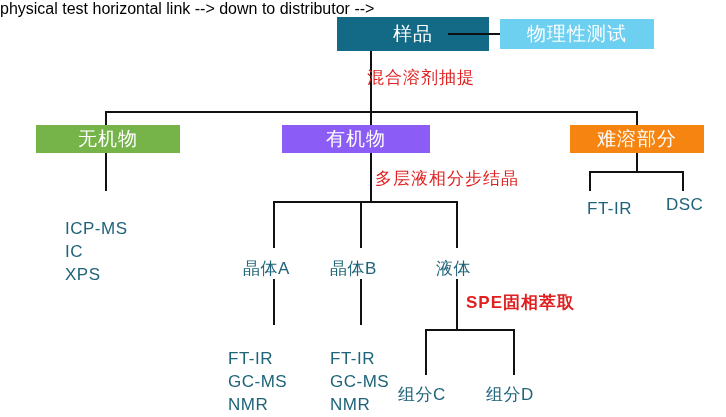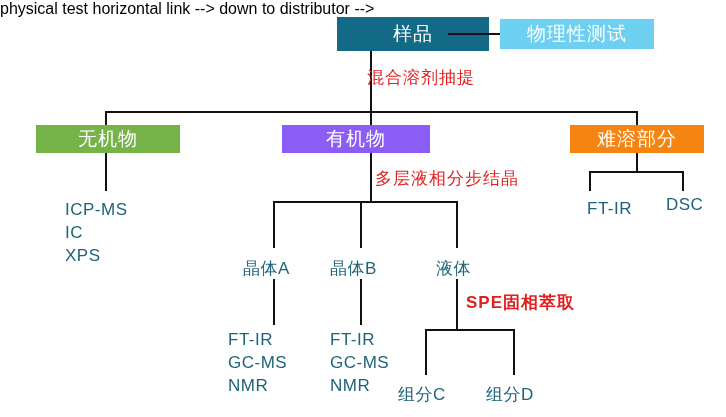--- a/index.html
+++ b/index.html
@@ -44,20 +44,21 @@
   }
 
   
   .method-list {
     position: absolute;
     color: #1e6379;
     font-size: 17px;
     line-height: 23px;
     white-space: nowrap;
     letter-spacing: 0.5px;
+    margin-top: 19px;
   }
   .method-list div { white-space: nowrap; }
 
   
   .annotation {
     position: absolute;
     color: #e02020;
     font-size: 17px;
     white-space: nowrap;
     letter-spacing: 1px;

